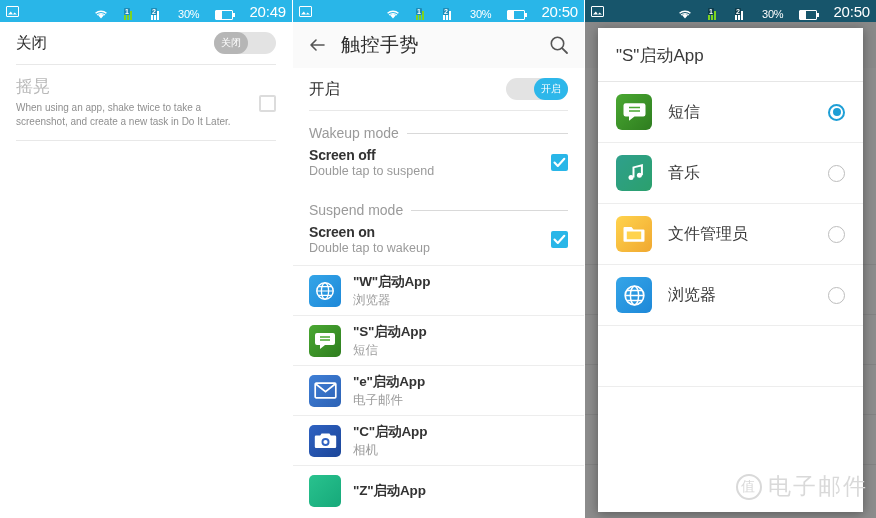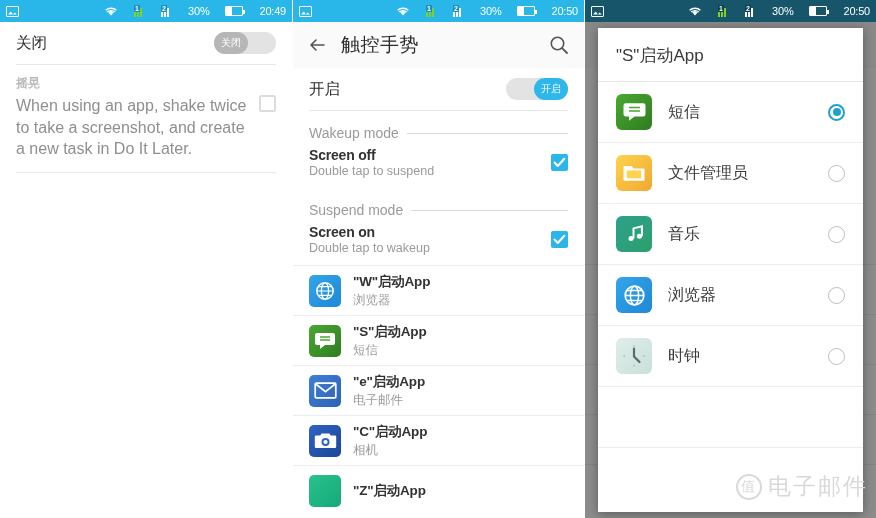--- a/index.html
+++ b/index.html
@@ -23,21 +23,21 @@
   
   .statusbar {
     height: 22px; background: #29b6e8;
     display: flex; align-items: center;
     padding: 0 6px; color: #ffffff;
     font-size: 11px;
     position: relative; z-index: 5;
   }
   .statusbar.dim { background: #17556b; }
   .sb-left { display: flex; align-items: center; gap: 4px; }
-  .sb-right { margin-left: auto; display: flex; align-items: center; gap: 16px; }
+  .sb-right { margin-left: auto; display: flex; align-items: flex-end; gap: 16px; }
   .sb-icon-img {
     width: 13px; height: 11px; border: 1.6px solid #ffffff; border-radius: 1px;
     position: relative; background: #29b6e8;
   }
   .dim .sb-icon-img { background: #17556b; }
   .sb-icon-img::after {
     content:""; position:absolute; left:1px; right:1px; bottom:1px; height:4px;
     background:#ffffff; clip-path: polygon(0 100%, 32% 26%, 55% 100%, 72% 52%, 100% 100%);
   }
   .wifi { width: 14px; height: 11px; position: relative; }
@@ -55,21 +55,21 @@
     background:#1d8cb8; padding:0 1px; border-radius:1px; font-weight:bold;
   }
   .dim .simbadge { background:#0e3d4d; }
   .batt-pct { font-size: 11px; letter-spacing:-.2px; }
   .batt {
     width: 18px; height: 10px; border: 1.6px solid #ffffff; border-radius: 1px;
     position: relative; display:flex; align-items:center;
   }
   .batt::after{ content:""; position:absolute; right:-3px; top:2.5px; width:2px; height:4px; background:#ffffff;}
   .batt i { display:block; height:100%; width: 32%; background:#ffffff; }
-  .clock { font-size: 11px; letter-spacing:-.2px; }
+  .clock { font-size: 15px; letter-spacing:-.2px; }
 
   
   .appbar {
     height: 46px; background: #fafafa;
     display: flex; align-items: center;
     padding: 0 14px; gap: 14px;
   }
   .back-arrow { width: 20px; height: 20px; flex: 0 0 20px; }
   .appbar-title {
     font-size: 19px; color: #2b2b2b; letter-spacing: .5px;
@@ -94,22 +94,22 @@
     font-size: 10px; color: #ffffff;
   }
   .switch.off .knob { left: 0; background: #b6b6b6; }
   .switch.on  .knob { right: 0; background: #2db7ea; }
 
   .divider { height: 1px; background: #e8e8e8; margin: 0 16px; }
 
   
   .shake-block { padding: 10px 16px 12px; display:flex; gap: 10px; }
   .shake-texts { flex: 1; }
-  .shake-title { font-size: 12px; color: #b9b9b9; margin-bottom: 3px; font-weight: bold; }
-  .shake-desc { font-size: 16px; color: #8f8f8f; line-height: 1.35; }
+  .shake-title { font-size: 17px; color: #b9b9b9; margin-bottom: 3px; }
+  .shake-desc { font-size: 10px; color: #8f8f8f; line-height: 1.35; }
   .checkbox-empty {
     width: 17px; height: 17px; border: 2px solid #dcdcdc; border-radius: 2px;
     flex: 0 0 17px; margin-top: 20px; background:#fff;
   }
 
   
   .sect {
     display: flex; align-items: center; gap: 8px;
     padding: 14px 16px 4px;
   }
@@ -534,69 +534,56 @@
             <svg width="25" height="22" viewBox="0 0 22 20">
                 <path d="M3 2 h16 a2 2 0 0 1 2 2 v8 a2 2 0 0 1 -2 2 h-8 l-5 4 v-4 h-3 a2 2 0 0 1 -2 -2 v-8 a2 2 0 0 1 2 -2 z" fill="#fff"></path>
                 <path d="M6 6 h10 M6 9 h10" stroke="#4aa832" stroke-width="1.4"></path>
               </svg>
           </span>
           <span class="dlg-label">短信</span>
           <span class="radio sel"></span>
         </div>
 
         <div class="dlg-row">
-          <span class="dlg-ic ic-folder">
-            <svg width="24" height="20" viewBox="0 0 24 20">
-                <path d="M2.5 3 h7 l2 2.4 h10 a1 1 0 0 1 1 1 v10.4 a1 1 0 0 1 -1 1 h-19 a1 1 0 0 1 -1 -1 v-12.8 a1 1 0 0 1 1 -1 z" fill="#fff"></path>
-                <path d="M4.8 7.6 h14.4 v7.6 h-14.4 z" fill="#ffd34d"></path>
-              </svg>
-          </span>
-          <span class="dlg-label">文件管理员</span>
-          <span class="radio"></span>
-        </div>
-
-        <div class="dlg-row">
           <span class="dlg-ic ic-music">
             <svg width="22" height="22" viewBox="0 0 22 22">
                 <path d="M9 15.5 a2.6 2.2 0 1 0 2.6 -2.2 V5.2 l6 -1.6 v8.3 a2.6 2.2 0 1 0 2.6 2.2" fill="none" stroke="#fff" stroke-width="0"></path>
                 <circle cx="8" cy="15.4" r="2.5" fill="#fff"></circle>
                 <circle cx="16.4" cy="13.2" r="2.5" fill="#fff"></circle>
                 <path d="M10.5 15.4 V5.4 L18.9 3.2 V13.2" stroke="#fff" stroke-width="2" fill="none"></path>
               </svg>
           </span>
           <span class="dlg-label">音乐</span>
           <span class="radio"></span>
         </div>
 
         <div class="dlg-row">
+          <span class="dlg-ic ic-folder">
+            <svg width="24" height="20" viewBox="0 0 24 20">
+                <path d="M2.5 3 h7 l2 2.4 h10 a1 1 0 0 1 1 1 v10.4 a1 1 0 0 1 -1 1 h-19 a1 1 0 0 1 -1 -1 v-12.8 a1 1 0 0 1 1 -1 z" fill="#fff"></path>
+                <path d="M4.8 7.6 h14.4 v7.6 h-14.4 z" fill="#ffd34d"></path>
+              </svg>
+          </span>
+          <span class="dlg-label">文件管理员</span>
+          <span class="radio"></span>
+        </div>
+
+        <div class="dlg-row">
           <span class="dlg-ic ic-browser">
             <svg width="25" height="25" viewBox="0 0 22 22">
                 <circle cx="11" cy="11" r="8.2" stroke="#fff" stroke-width="1.5" fill="none"></circle>
                 <ellipse cx="11" cy="11" rx="3.6" ry="8.2" stroke="#fff" stroke-width="1.3" fill="none"></ellipse>
                 <path d="M2.8 11 H19.2 M4.2 6.6 H17.8 M4.2 15.4 H17.8" stroke="#fff" stroke-width="1.2"></path>
               </svg>
           </span>
           <span class="dlg-label">浏览器</span>
           <span class="radio"></span>
         </div>
 
 
-        <div class="dlg-row">
-          <span class="dlg-ic ic-clock">
-            <svg width="28" height="28" viewBox="0 0 28 28">
-                <path d="M14 6.5 V14.5 L19.5 20" stroke="#5d6b68" stroke-width="2.2" fill="none" stroke-linecap="round" stroke-linejoin="round"></path>
-                <circle cx="14" cy="4.2" r="0.9" fill="#a9c0ba"></circle>
-                <circle cx="14" cy="23.8" r="0.9" fill="#a9c0ba"></circle>
-                <circle cx="4.2" cy="14" r="0.9" fill="#a9c0ba"></circle>
-                <circle cx="23.8" cy="14" r="0.9" fill="#a9c0ba"></circle>
-              </svg>
-          </span>
-          <span class="dlg-label">时钟</span>
-          <span class="radio"></span>
-        </div>
 
         <div class="dlg-row">
 
           <span class="dlg-label"></span>
 
         </div>
 
       </div>
       <div class="dialog-foot"></div>
     </div>

